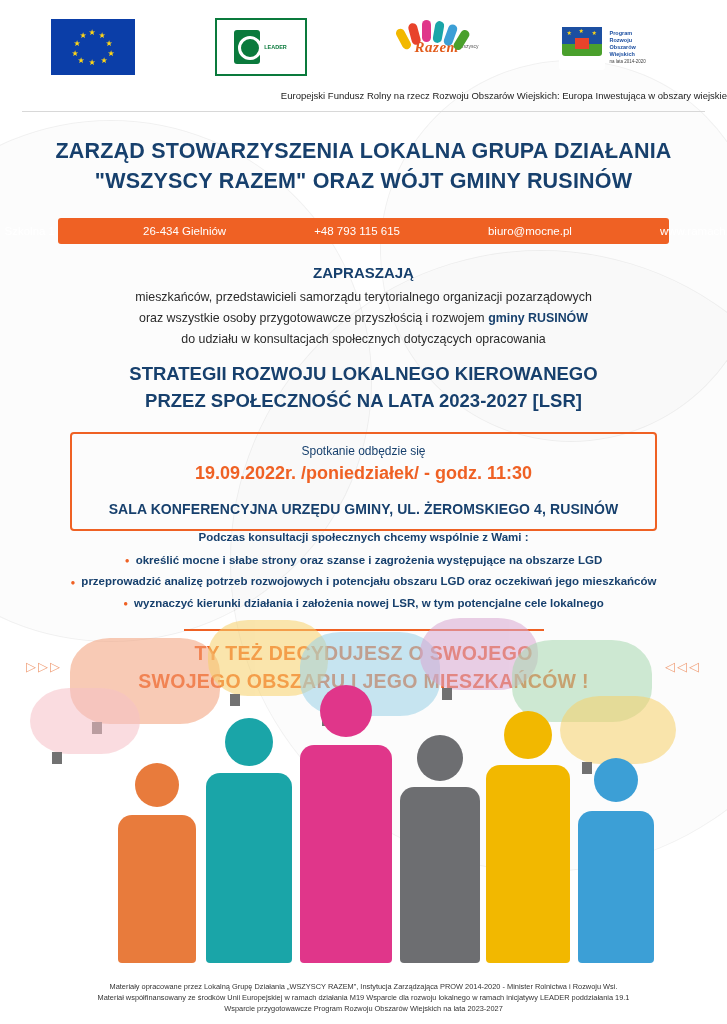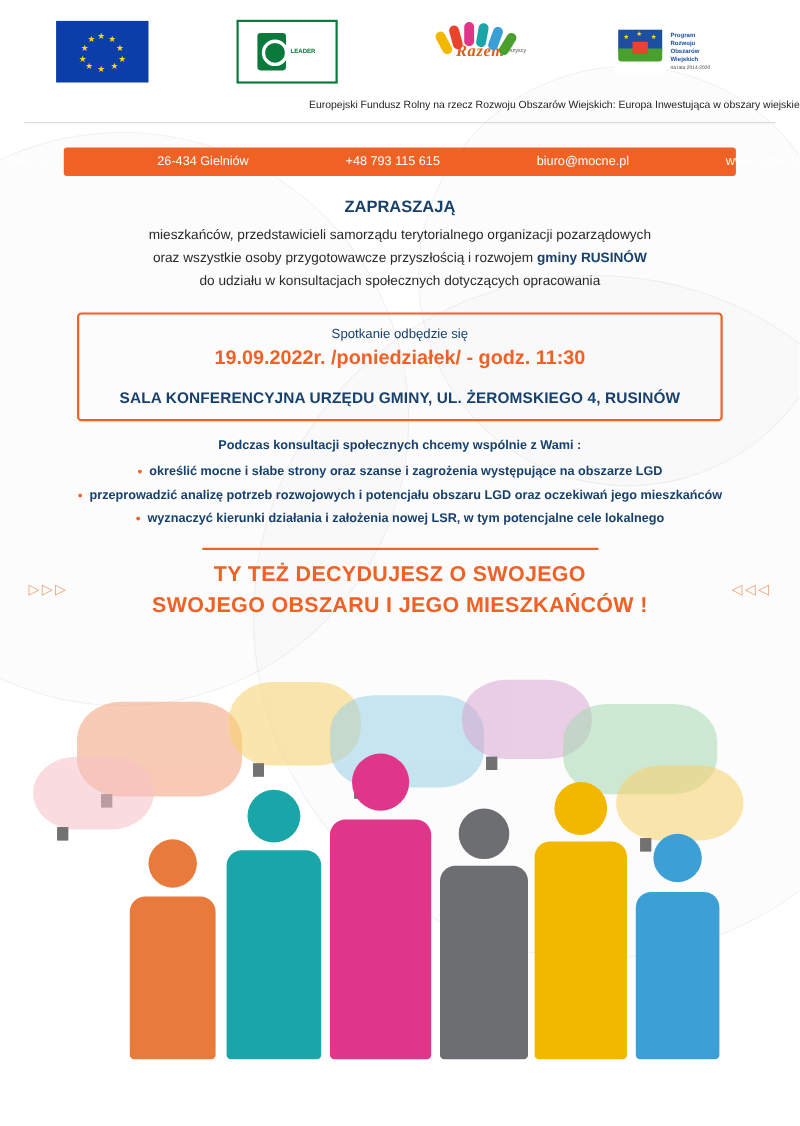--- a/index.html
+++ b/index.html
@@ -233,21 +233,20 @@
     letter-spacing: 0.1px;
   }
 
   
   .bullets-intro {
     position: relative;
     text-align: center;
     font-size: 11.5px;
     font-weight: bold;
     color: #17406d;
-    margin-top: 16px;
   }
   ul.bullets {
     position: relative;
     list-style: none;
     margin: 8px 26px 0 26px;
     padding: 0;
     text-align: center;
   }
   ul.bullets li {
     font-size: 11.5px;
@@ -401,20 +400,24 @@
         <div>Wiejskich</div>
         <div class="small">na lata 2014-2020</div>
       </div>
     </div>
 
   </div>
 
   <div class="eufunds-line">Europejski Fundusz Rolny na rzecz Rozwoju Obszarów Wiejskich: Europa Inwestująca w obszary wiejskie</div>
   <div class="hr-thin"></div>
 
+  <div class="heading">
+    <div>ZARZĄD STOWARZYSZENIA LOKALNA GRUPA DZIAŁANIA</div>
+    <div>"WSZYSCY RAZEM" ORAZ WÓJT GMINY RUSINÓW</div>
+  </div>
 
   <div class="contact-bar">
     <span class="cell">ul. Szkolna 1</span>
     <span class="sep"></span>
     <span class="cell">26-434 Gielniów</span>
     <span class="sep"></span>
     <span class="cell">+48 793 115 615</span>
     <span class="sep"></span>
     <span class="cell">biuro@mocne.pl</span>
     <span class="sep"></span>
@@ -422,20 +425,24 @@
   </div>
 
   <div class="invite-title">ZAPRASZAJĄ</div>
   <div class="invite-body">
     <div>mieszkańców, przedstawicieli samorządu terytorialnego organizacji pozarządowych</div>
     <div>
       <span>oraz wszystkie osoby przygotowawcze przyszłością i rozwojem </span><b>gminy RUSINÓW</b>
     </div>
     <div>do udziału w konsultacjach społecznych dotyczących opracowania</div>
   </div>
+  <div class="strategy">
+    <div>STRATEGII ROZWOJU LOKALNEGO KIEROWANEGO</div>
+    <div>PRZEZ SPOŁECZNOŚĆ NA LATA 2023-2027 [LSR]</div>
+  </div>
 
   <div class="meeting-box">
     <div class="meeting-lead">Spotkanie odbędzie się</div>
     <div class="meeting-date">19.09.2022r.  /poniedziałek/  -  godz. 11:30</div>
     <div class="meeting-place">SALA KONFERENCYJNA URZĘDU GMINY, UL. ŻEROMSKIEGO 4, RUSINÓW</div>
   </div>
 
   <div class="bullets-intro">Podczas konsultacji społecznych chcemy wspólnie z Wami :</div>
   <ul class="bullets">
     <li>określić mocne i słabe strony oraz szanse i zagrożenia występujące na obszarze LGD</li>
@@ -483,15 +490,18 @@
       <div class="head" style="top:0; width:48px; height:48px; background:#f2b800;"></div>
       <div class="body" style="width:84px; height:198px; background:#f2b800;"></div>
     </div>
     <div class="person" style="left:578px; width:76px; height:205px;">
       <div class="head" style="top:0; width:44px; height:44px; background:#3c9fd6;"></div>
       <div class="body" style="width:76px; height:152px; background:#3c9fd6;"></div>
     </div>
   </div>
 
   <div class="footer">
+    <div>Materiały opracowane przez Lokalną Grupę Działania „WSZYSCY RAZEM”, Instytucja Zarządzająca PROW 2014-2020 - Minister Rolnictwa i Rozwoju Wsi.</div>
+    <div>Materiał współfinansowany ze środków Unii Europejskiej w ramach działania M19 Wsparcie dla rozwoju lokalnego w ramach inicjatywy LEADER poddziałania 19.1</div>
+    <div>Wsparcie przygotowawcze Program Rozwoju Obszarów Wiejskich na lata 2023-2027</div>
   </div>
 
 </div>
 
 </body></html>

